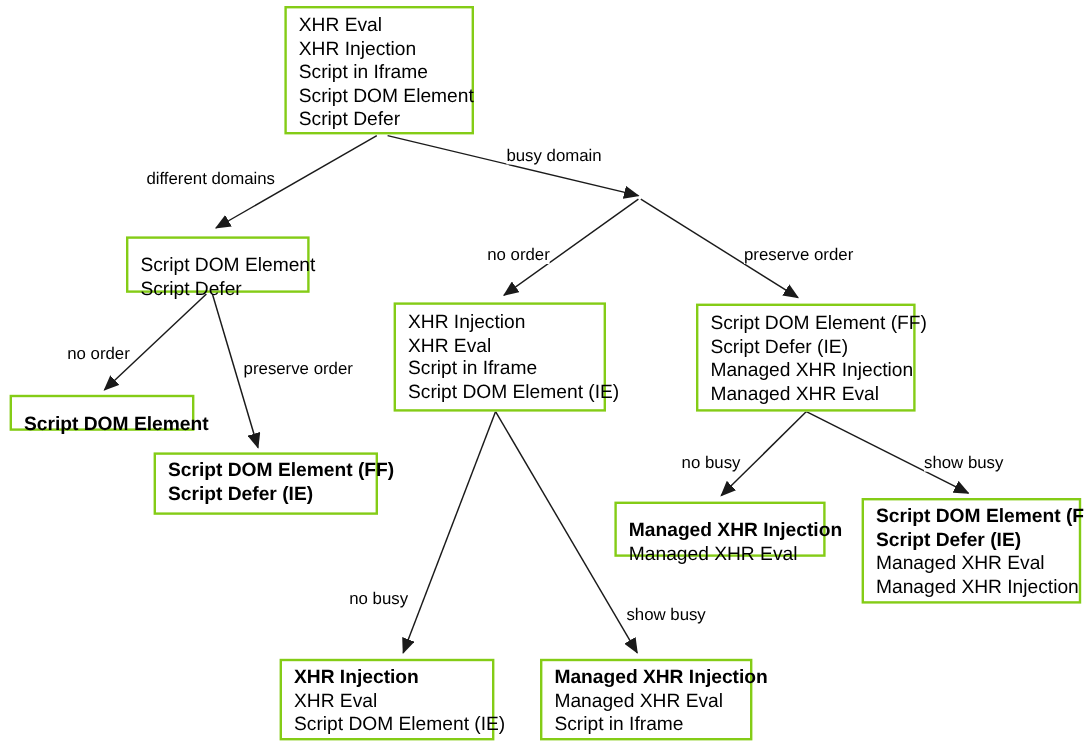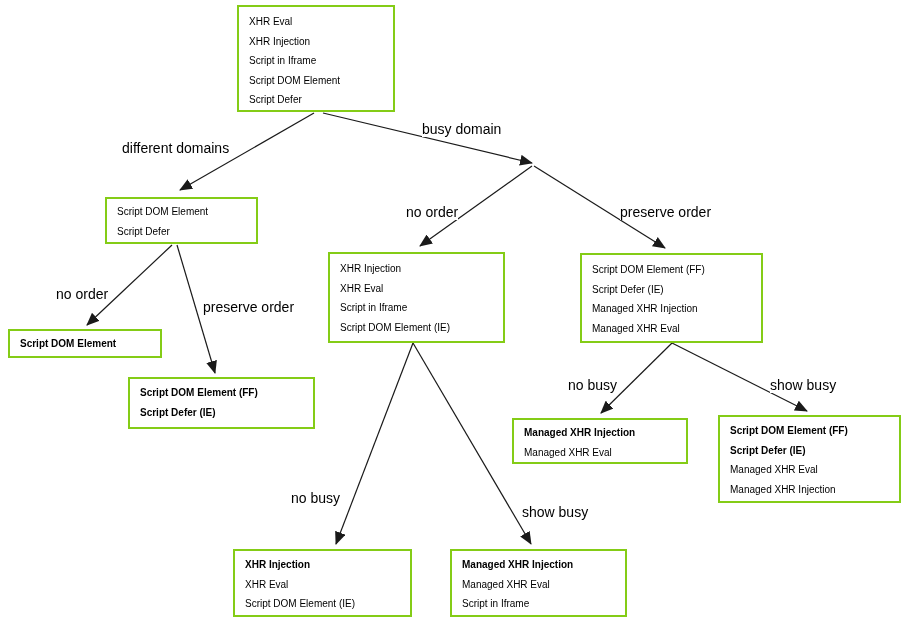--- a/index.html
+++ b/index.html
@@ -11,22 +11,22 @@
     color:#000000;
     overflow:hidden;
   }
   .wires{position:absolute;left:0;top:0;pointer-events:none;}
   .wires line{stroke:#1a1a1a;stroke-width:1.2;}
   .node{
     position:absolute;
     box-sizing:border-box;
     background:#ffffff;
     border:2px solid #84cc16;
-    padding:3px 10px;
-    font-size:10px;
+    padding:13px 10px;
+    font-size:16px;
     line-height:19.5px;
     white-space:nowrap;
   }
   .node .line{display:block;}
   .node .b{font-weight:bold;}
   .edge-label{
     position:absolute;
     font-size:14px;
     line-height:16px;
     white-space:nowrap;

